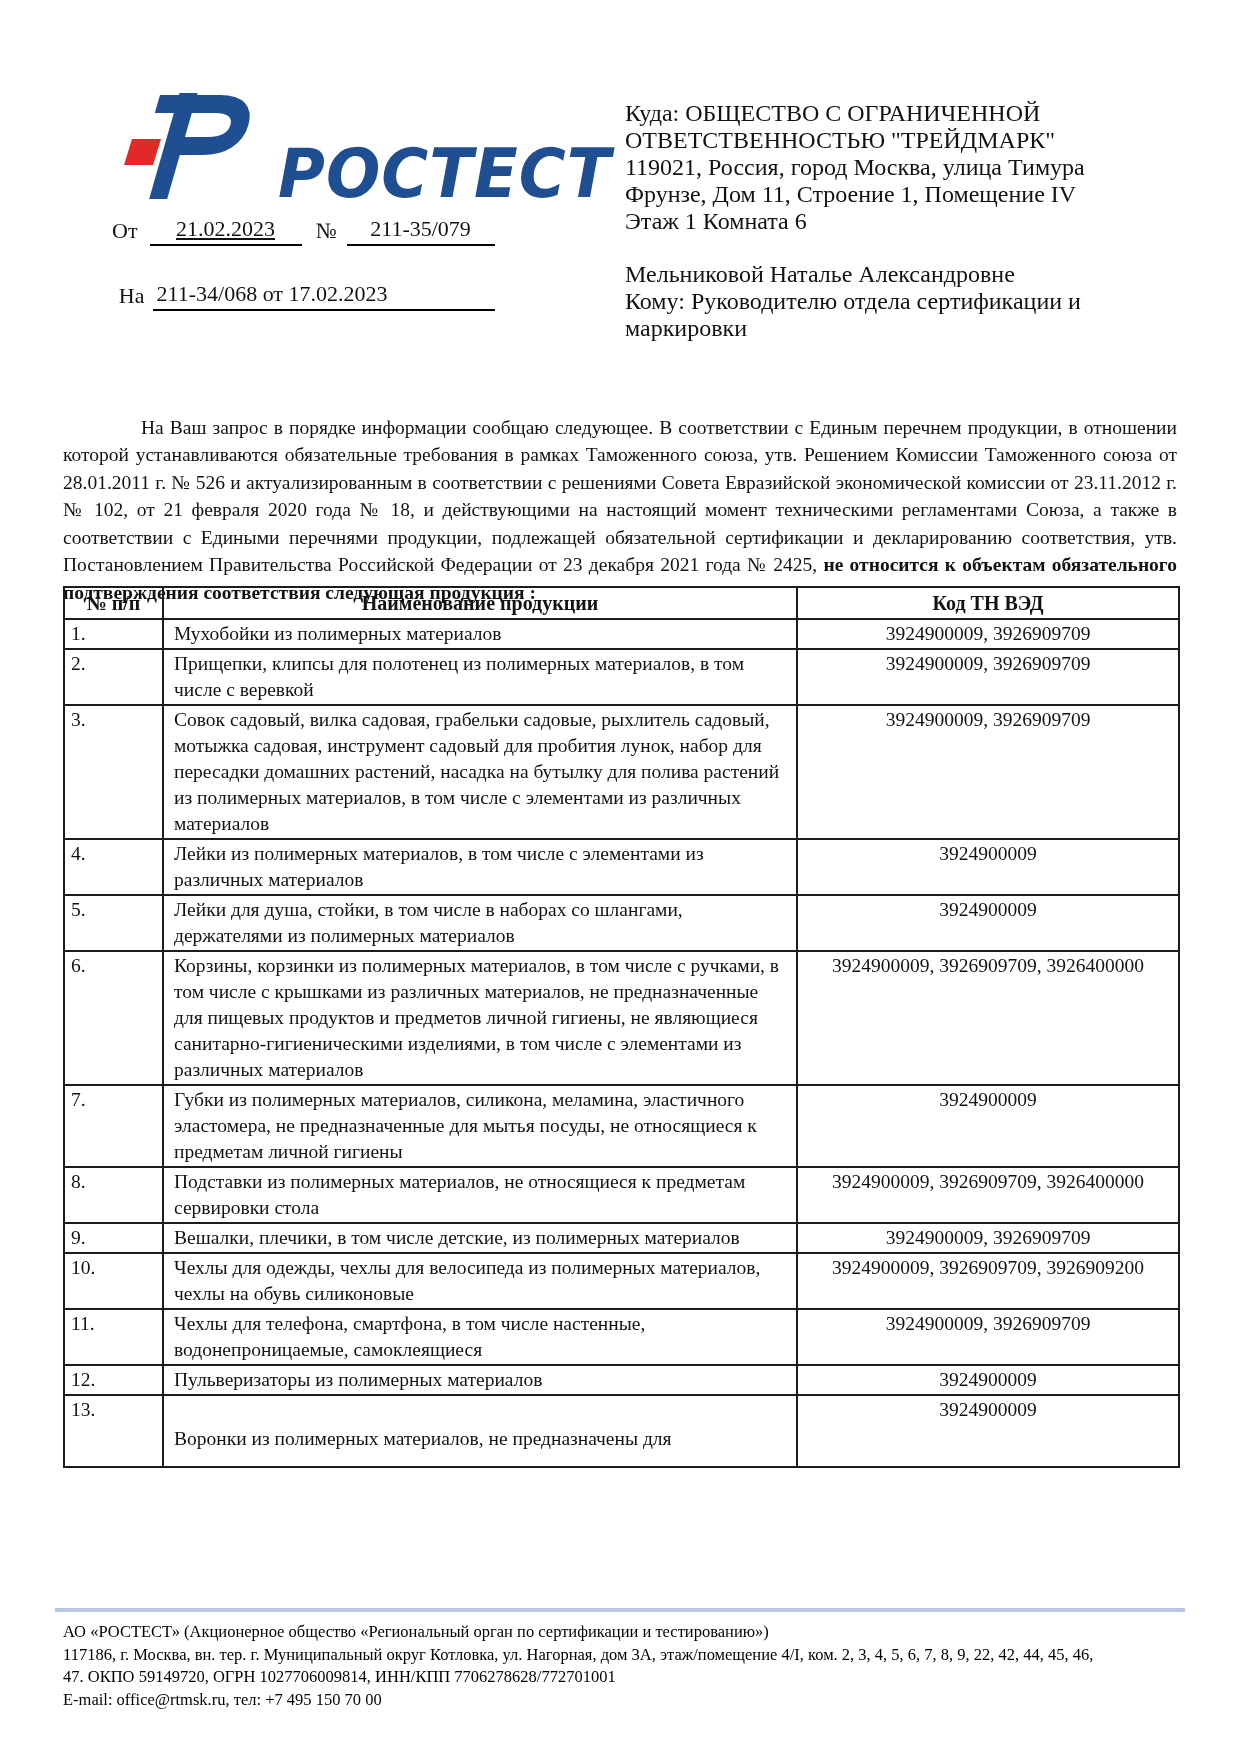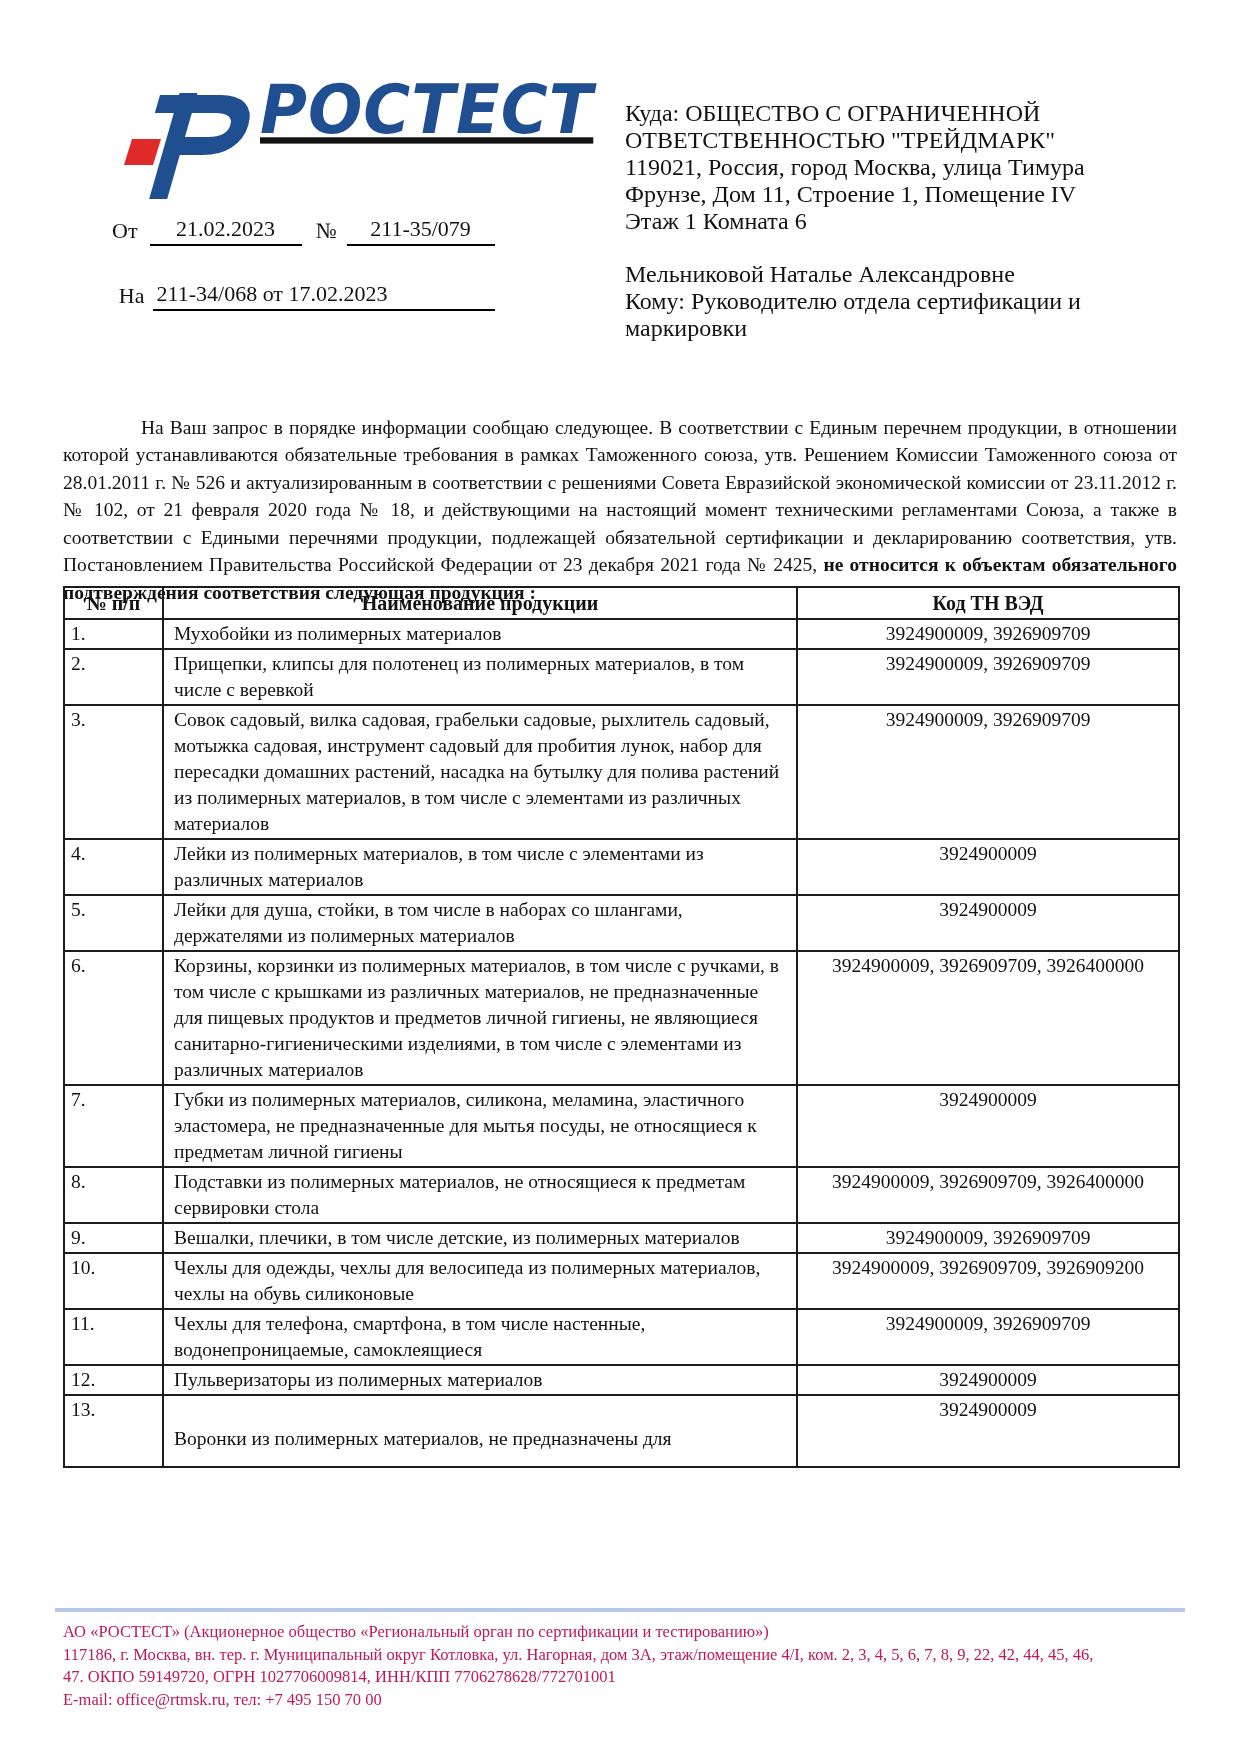--- a/index.html
+++ b/index.html
@@ -9,21 +9,21 @@
     margin:0 auto;
     background:#ffffff;
     font-family:"Liberation Serif", serif;
     color:#121212;
     overflow:hidden;
   }
 
   
   .logo {
     position:absolute; left:104px; top:78px;
-    display:flex; align-items:flex-start; gap:6px;text-decoration:underline;
+    display:flex; align-items:flex-end; gap:24px;
   }
   .logo-mark { width:150px; height:128px; }
   .logo-text {
     font-family:"DejaVu Sans", sans-serif;
     font-style:italic; font-weight:bold;
     font-size:64px; letter-spacing:1px;
     color:#1f4e91;
     transform:scaleY(1.05);
     line-height:1;
   }
@@ -31,21 +31,21 @@
   
   .ref-block { position:absolute; left:112px; top:216px; font-size:22px; }
   .ref-row { display:flex; align-items:flex-end;justify-content:flex-end; }
   .ref-row + .ref-row { margin-top:35px; }
   .ref-label { display:inline-block; padding-bottom:2px; }
   .ref-line {
     display:inline-block;
     border-bottom:2px solid #000;
     text-align:center; padding-bottom:2px;
   }
-  .ref-line.l1 { width:152px; margin-left:12px; }
+  .ref-line.l1 { width:152px; margin-left:12px;text-decoration:underline; }
   .ref-label.num { margin-left:14px; }
   .ref-line.l2 { width:148px; margin-left:10px; }
   .ref-line.l3 { width:338px; margin-left:8px; text-align:left; padding-left:4px; }
 
   
   .addr {
     position:absolute; left:625px; top:100px; width:466px;
     font-size:24px; line-height:27px;
   }
   .addr p { margin:0; }
@@ -78,21 +78,21 @@
   .col-name { width:612px; padding:1px 10px; }
   .col-code { text-align:center; padding:1px 32px; }
   tr.row-last .col-name { padding-top:30px; padding-bottom:14px; }
 
   
   .footer { position:absolute; left:0; top:1608px; width:1240px; }
   .footer-divider { height:4px; background:#b9c7e4; margin:0 55px 9px 55px; }
   .footer-text {
     margin-left:63px; margin-right:50px;
     font-size:16.5px; line-height:22.5px;
-    color:#be185d;
+    color:#000000;
   }
   .footer-text div { white-space:nowrap; }
 </style>
 </head>
 <body>
 
 <div class="page">
 
   <div class="logo">
     <svg class="logo-mark" viewBox="0 0 150 122" aria-hidden="true">

